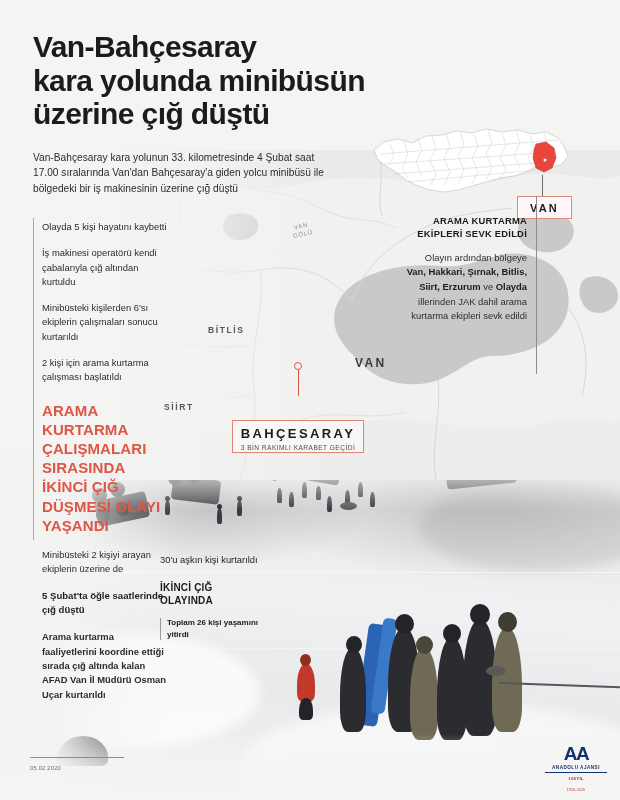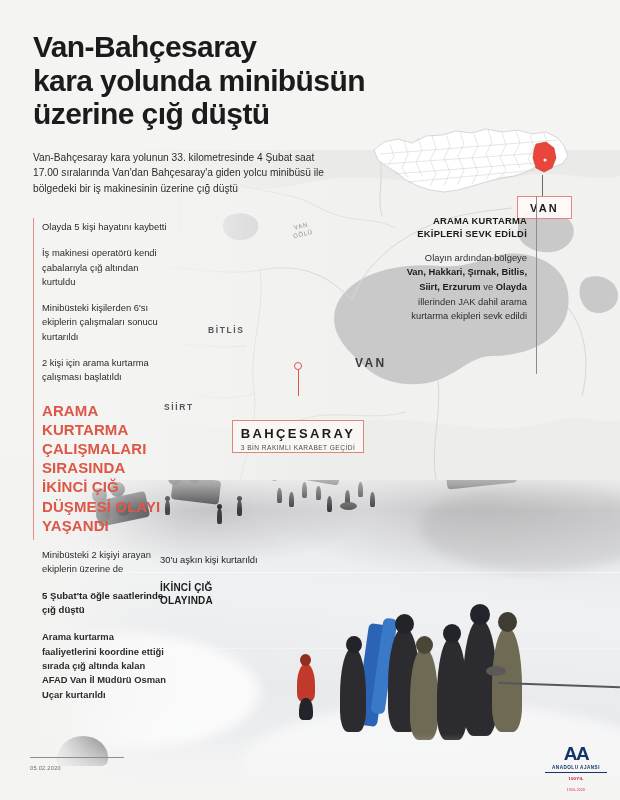--- a/index.html
+++ b/index.html
@@ -295,20 +295,21 @@
     <div class="para">2 kişi için arama kurtarma çalışması başlatıldı</div>
     <div class="hl-red">ARAMA KURTARMA ÇALIŞMALARI SIRASINDA İKİNCİ ÇIĞ DÜŞMESİ OLAYI YAŞANDI</div>
     <div class="para">Minibüsteki 2 kişiyi arayan ekiplerin üzerine de</div>
     <div class="bold-note">5 Şubat'ta öğle saatlerinde çığ düştü</div>
     <div class="para">Arama kurtarma faaliyetlerini koordine ettiği sırada çığ altında kalan AFAD Van İl Müdürü Osman Uçar kurtarıldı</div>
   </div>
 
   <div class="mid-col">
     <div class="mid-note">30'u aşkın kişi kurtarıldı</div>
     <div class="mid-head">İKİNCİ ÇIĞ OLAYINDA</div>
+    <div class="mid-callout">Toplam 26 kişi yaşamını yitirdi</div>
   </div>
 
   <div class="right-rule"></div>
   <div class="right-col">
     <div class="right-head">ARAMA KURTARMA EKİPLERİ SEVK EDİLDİ</div>
     <div class="right-body">
       <span>Olayın ardından bölgeye </span><b>Van, Hakkari, Şırnak, Bitlis, Siirt, Erzurum</b><span> ve </span><b>Olayda</b><span> illerinden JAK dahil arama kurtarma ekipleri sevk edildi</span>
     </div>
   </div>
 

